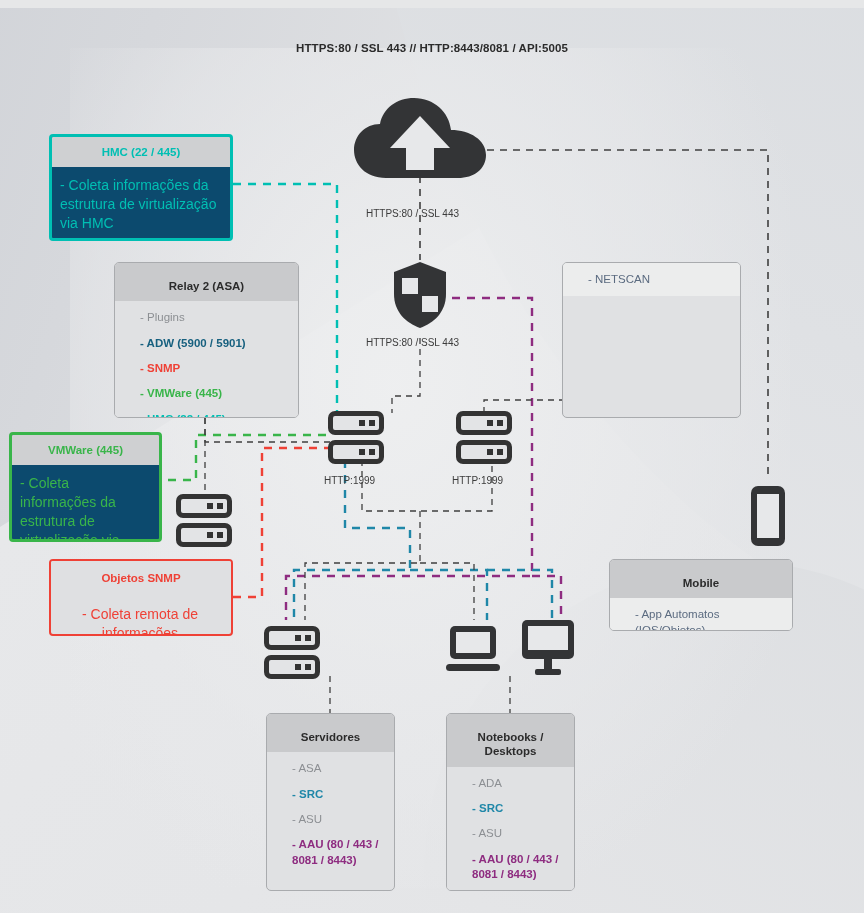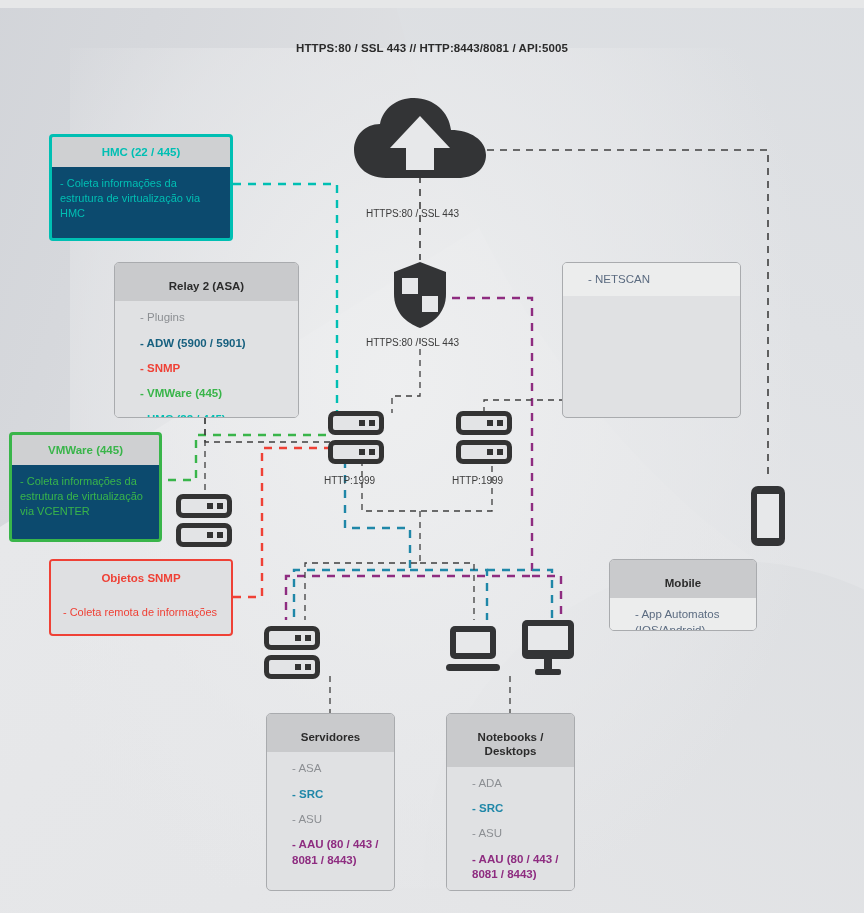--- a/index.html
+++ b/index.html
@@ -35,21 +35,21 @@
   .panel .hdr{background:#c9cacc;padding:16px 6px 8px;text-align:center;
     font-size:11.5px;font-weight:bold;color:#2b2b2b;line-height:1.25;}
   .panel .body{padding:9px 9px 9px 9px;background:#e0e1e3;}
   .panel .body.lite{background:#eceded;}
   .row{font-size:11.5px;line-height:1.33;margin-bottom:10px;margin-left:16px;}
   .row:last-child{margin-bottom:0;}
 
   
   .card{position:absolute;box-sizing:border-box;background:#0c4a6e;border-radius:4px;overflow:hidden;}
   .card .chdr{background:#cfd0d2;text-align:center;font-size:11.5px;font-weight:bold;padding:9px 6px 9px;}
-  .card .cbody{padding:9px 10px 10px 8px;font-size:11px;line-height:1.35;}
+  .card .cbody{padding:9px 10px 10px 8px;font-size:14px;line-height:1.35;}
 
   .t-gray{color:#8c8f93;}
   .t-blue{color:#17607f;}
   .t-red{color:#ef4136;}
   .t-green{color:#39b54a;}
   .t-teal{color:#00bfb3;}
   .t-srcblue{color:#1f87a8;}
   .t-purple{color:#8e2c80;}
   .t-slate{color:#5b6b80;}
   .bold{font-weight:bold;}
@@ -162,24 +162,24 @@
       <div class="row t-teal bold">- HMC (22 / 445)</div>
     </div>
   </div>
 
   <div class="panel" id="relay1" style="left:562px;top:254px;width:179px;height:156px;">
     <div class="body lite">
       <div class="row t-slate">- NETSCAN</div>
     </div>
   </div>
 
-  <div class="panel" id="mobile" style="left:609px;top:551px;width:148px;height:72px;">
+  <div class="panel" id="mobile" style="left:609px;top:551px;width:184px;height:72px;">
     <div class="hdr">Mobile</div>
     <div class="body lite">
-      <div class="row t-slate">- App Automatos (IOS/Android)</div>
+      <div class="row t-slate">- App Automatos (IOS/Objetos)</div>
     </div>
   </div>
 
   <div class="panel" id="servidores" style="left:266px;top:705px;width:129px;height:178px;">
     <div class="hdr">Servidores</div>
     <div class="body">
       <div class="row t-gray">- ASA</div>
       <div class="row t-srcblue bold">- SRC</div>
       <div class="row t-gray">- ASU</div>
       <div class="row t-purple bold">- AAU (80 / 443 / 8081 / 8443)</div>

